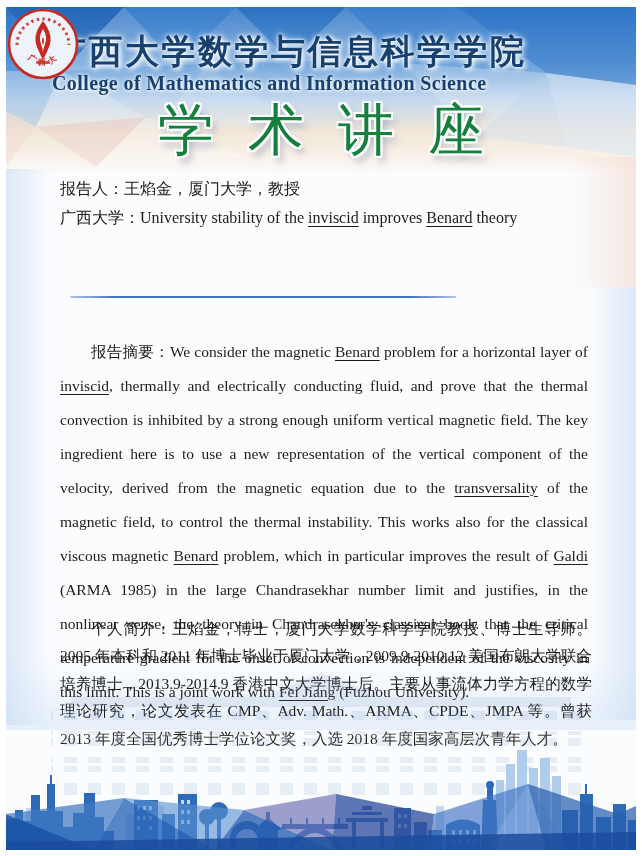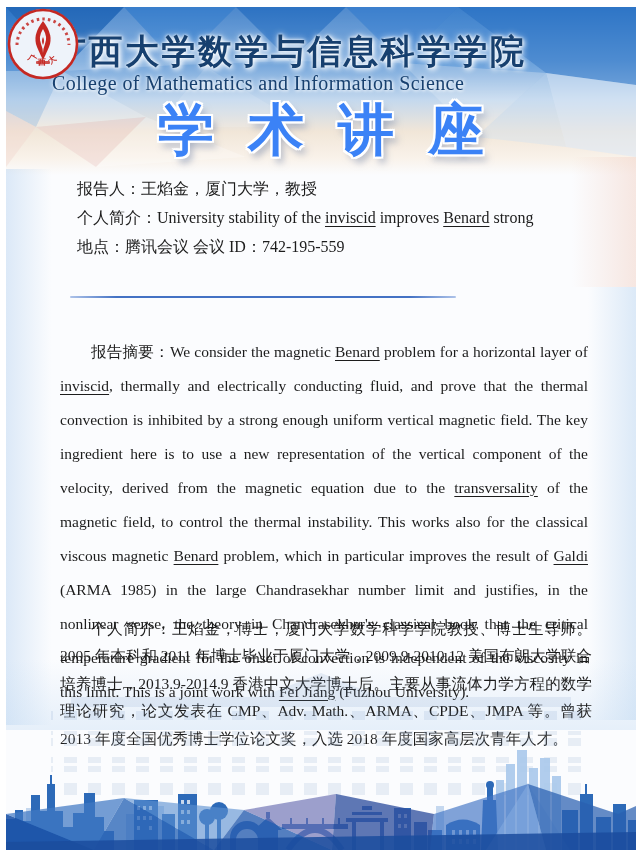--- a/index.html
+++ b/index.html
@@ -13,49 +13,49 @@
   
   .banner{position:absolute;left:0;top:0;width:630px;height:168px;}
   .banner svg{position:absolute;left:0;top:0;}
   .org{position:absolute;left:46px;top:26px;}
   .org-cn{
     font-size:34px;font-weight:bold;color:#17406f;letter-spacing:2.5px;line-height:38px;
     text-shadow:0 0 7px rgba(255,255,255,.95),0 0 3px rgba(255,255,255,.95),2px 2px 5px rgba(255,255,255,.85);
     white-space:nowrap;
   }
   .org-en{
-    font-size:20px;font-weight:normal;color:#17406f;letter-spacing:.4px;line-height:24px;
+    font-size:20px;font-weight:bold;color:#17406f;letter-spacing:.4px;line-height:24px;
     text-shadow:0 0 5px rgba(255,255,255,.9),1px 1px 3px rgba(255,255,255,.85);
     white-space:nowrap;
   }
   .seal{position:absolute;left:549px;top:18px;width:74px;height:74px;}
   .banner-title{
     position:absolute;left:0;right:0;top:86px;text-align:center;
-    font-size:56px;font-weight:bold;color:#3b82f6;
+    font-size:56px;font-weight:normal;color:#15803d;
     letter-spacing:34px;text-indent:34px;white-space:nowrap;
     text-shadow:
       -2px -2px 0 #fff,2px -2px 0 #fff,-2px 2px 0 #fff,2px 2px 0 #fff,
       0 -2px 0 #fff,0 2px 0 #fff,-2px 0 0 #fff,2px 0 0 #fff,
       4px 6px 7px rgba(100,120,160,.55);
   }
 
   
   .tint{position:absolute;pointer-events:none;}
   .tint-left{left:0;top:162px;bottom:125px;width:46px;
     background:linear-gradient(90deg,rgba(176,206,238,.42),rgba(176,206,238,0));}
   .tint-right-pink{right:0;top:150px;height:130px;width:64px;
     background:linear-gradient(270deg,rgba(243,216,206,.6),rgba(243,216,206,0));}
   .tint-right-blue{right:0;top:280px;bottom:130px;width:48px;
     background:linear-gradient(270deg,rgba(188,214,240,.5),rgba(188,214,240,0));}
   .tint-bottom{left:0;right:0;bottom:120px;height:70px;
     background:linear-gradient(180deg,rgba(195,219,243,0),rgba(195,219,243,.38));}
 
   
   .info{position:absolute;left:54px;top:167px;width:540px;font-size:16px;line-height:29px;}
-  .info-line{white-space:nowrap;margin-left:17px;}
+  .info-line{white-space:nowrap;}
   .rule{
     position:absolute;left:64px;top:289px;width:386px;height:2px;border-radius:1px;
     background:linear-gradient(90deg,#aec3e9 0%,#4472c4 12%,#4472c4 88%,#aec3e9 100%);
   }
   .abstract{
     position:absolute;left:54px;top:312px;width:528px;
     font-size:15.5px;line-height:34px;text-align:justify;text-indent:2em;
   }
   .bio{
     position:absolute;left:54px;top:592px;width:532px;
@@ -136,22 +136,21 @@
     <div class="banner-title">学术讲座</div>
   </div>
 
   <div class="tint tint-left"></div>
   <div class="tint tint-right-pink"></div>
   <div class="tint tint-right-blue"></div>
   <div class="tint tint-bottom"></div>
 
   <div class="info">
     <div class="info-line"><span>报告人：</span><span>王焰金，厦门大学，教授</span></div>
-    <div class="info-line"><span>个人简介：</span><span><span>University stability of the </span><span class="sp">inviscid</span><span> improves </span><span class="sp">Benard</span><span> strong</span></span></div>
-    <div class="info-line"><span>地点：</span><span>腾讯会议 会议 ID：742-195-559</span></div>
+    <div class="info-line"><span>广西大学：</span><span><span>University stability of the </span><span class="sp">inviscid</span><span> improves </span><span class="sp">Benard</span><span> theory</span></span></div>
   </div>
 
   <div class="rule"></div>
 
   <p class="abstract"><span>报告摘要：</span><span>We consider the magnetic </span><span class="sp">Benard</span><span> problem for a horizontal layer of </span><span class="sp">inviscid</span><span>, thermally and electrically conducting fluid, and prove that the thermal convection is inhibited by a strong enough uniform vertical magnetic field. The key ingredient here is to use a new representation of the vertical component of the velocity, derived from the magnetic equation due to the </span><span class="sp">transversality</span><span> of the magnetic field, to control the thermal instability. This works also for the classical viscous magnetic </span><span class="sp">Benard</span><span> problem, which in particular improves the result of </span><span class="sp">Galdi</span><span> (ARMA 1985) in the large Chandrasekhar number limit and justifies, in the nonlinear sense, the theory in Chandrasekhar's classical book that the critical temperature gradient for the onset of convection is independent of the viscosity in this limit. This is a joint work with </span><span class="sp">Fei Jiang</span><span> (Fuzhou University).</span></p>
 
   <p class="bio">个人简介：王焰金，博士，厦门大学数学科学学院教授、博士生导师。2005 年本科和 2011 年博士毕业于厦门大学，2009.9-2010.12 美国布朗大学联合培养博士，2013.9-2014.9 香港中文大学博士后。主要从事流体力学方程的数学理论研究，论文发表在 CMP、Adv. Math.、ARMA、CPDE、JMPA 等。曾获 2013 年度全国优秀博士学位论文奖，入选 2018 年度国家高层次青年人才。</p>
 
   <svg class="watermark" viewBox="0 0 570 125" preserveAspectRatio="none">
     <defs>

